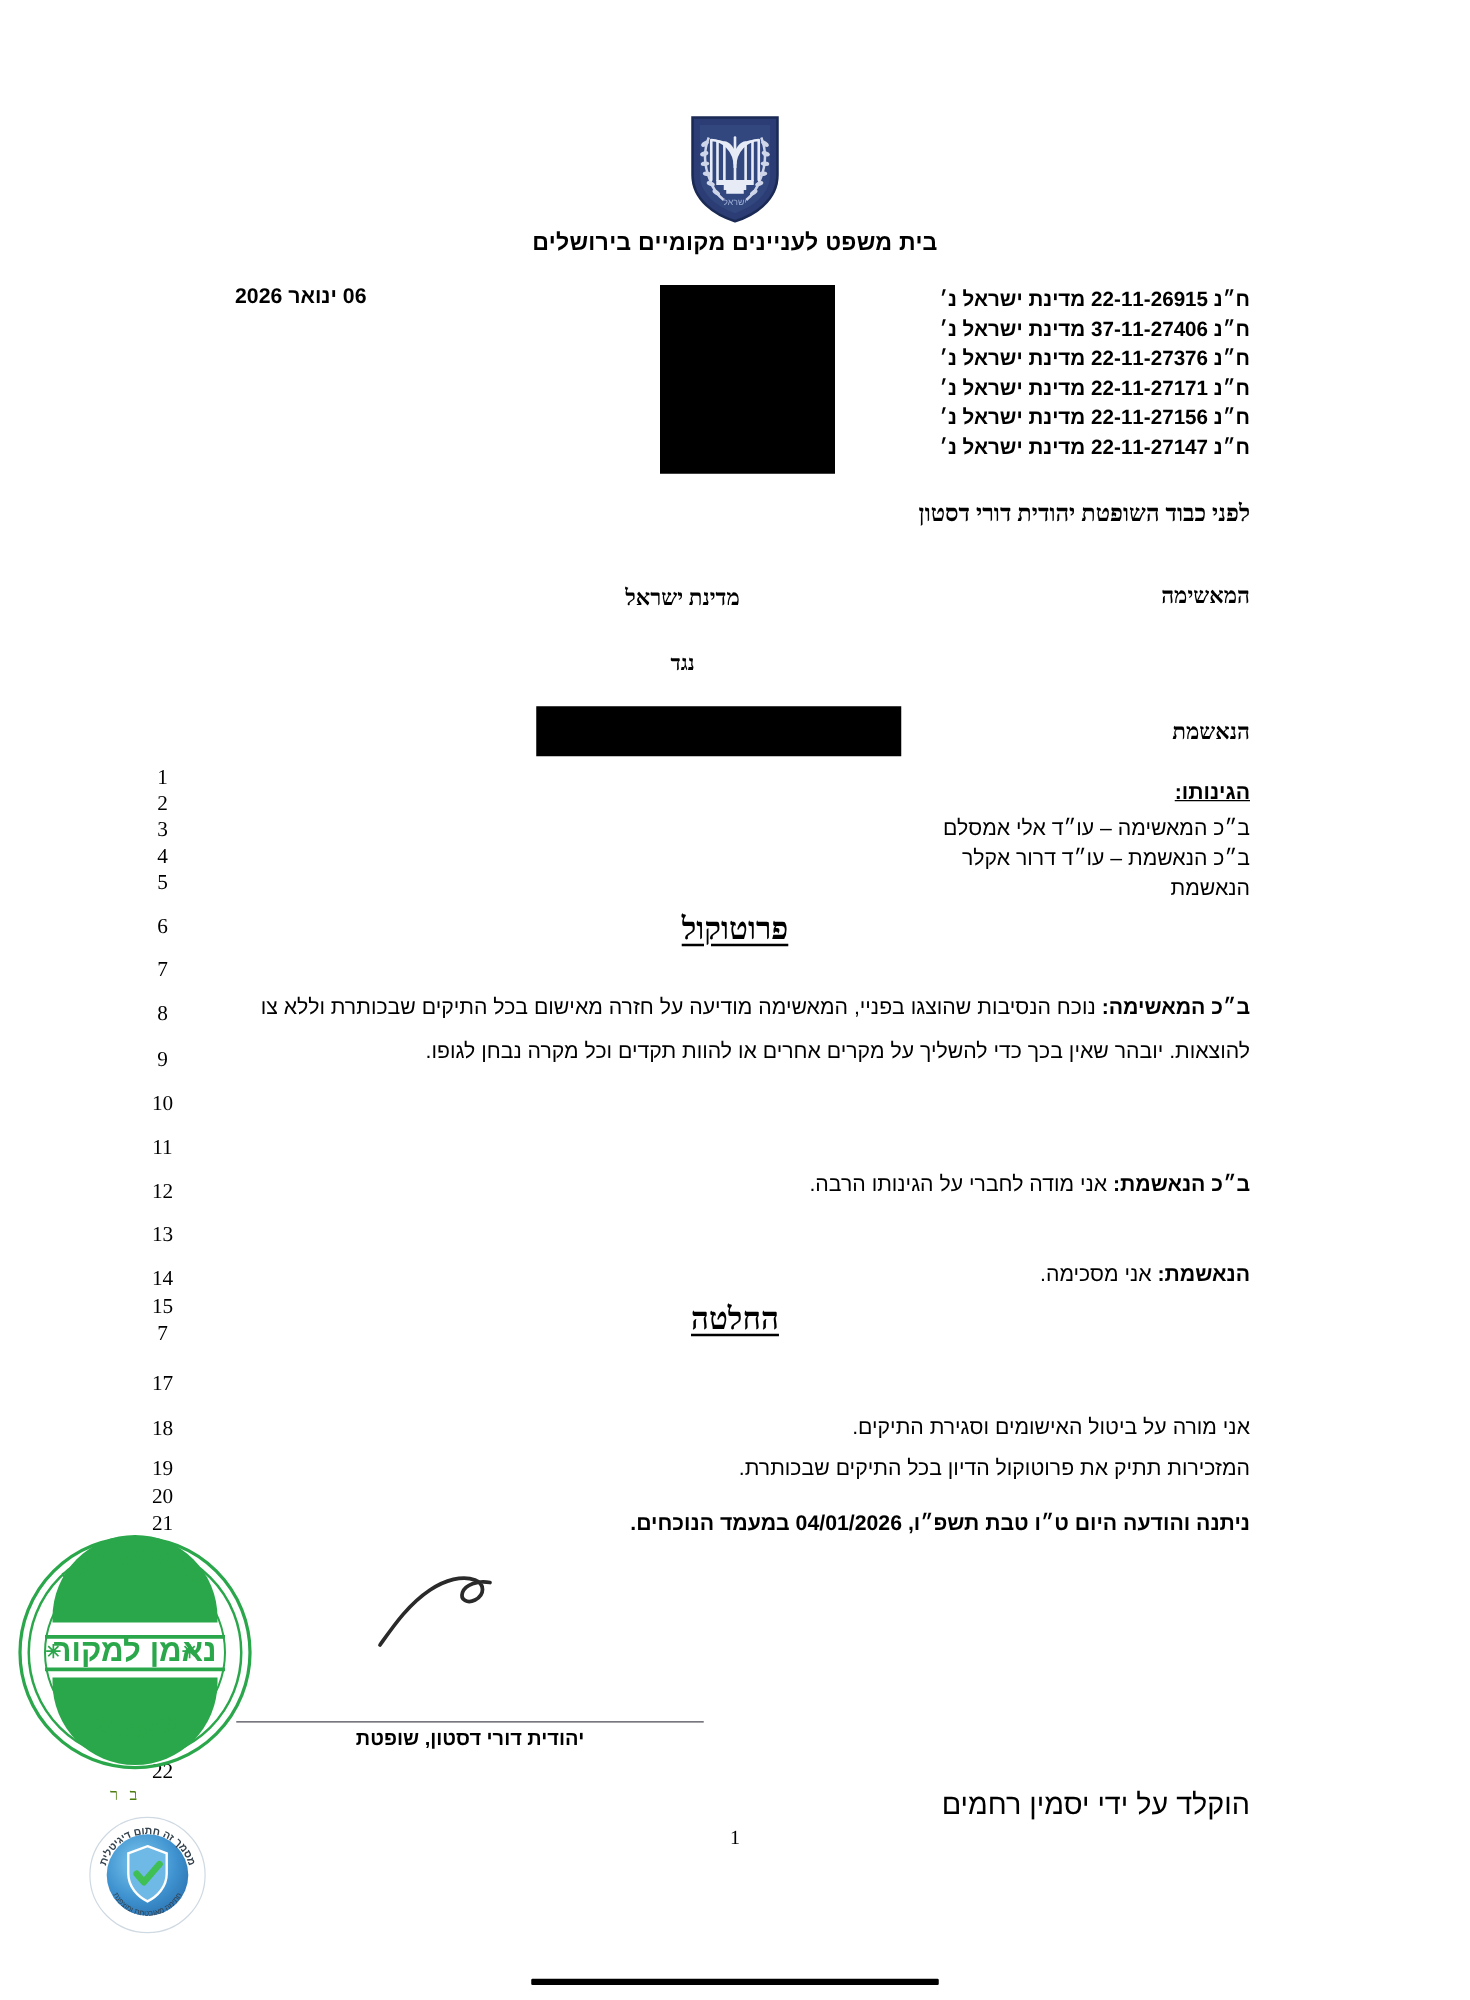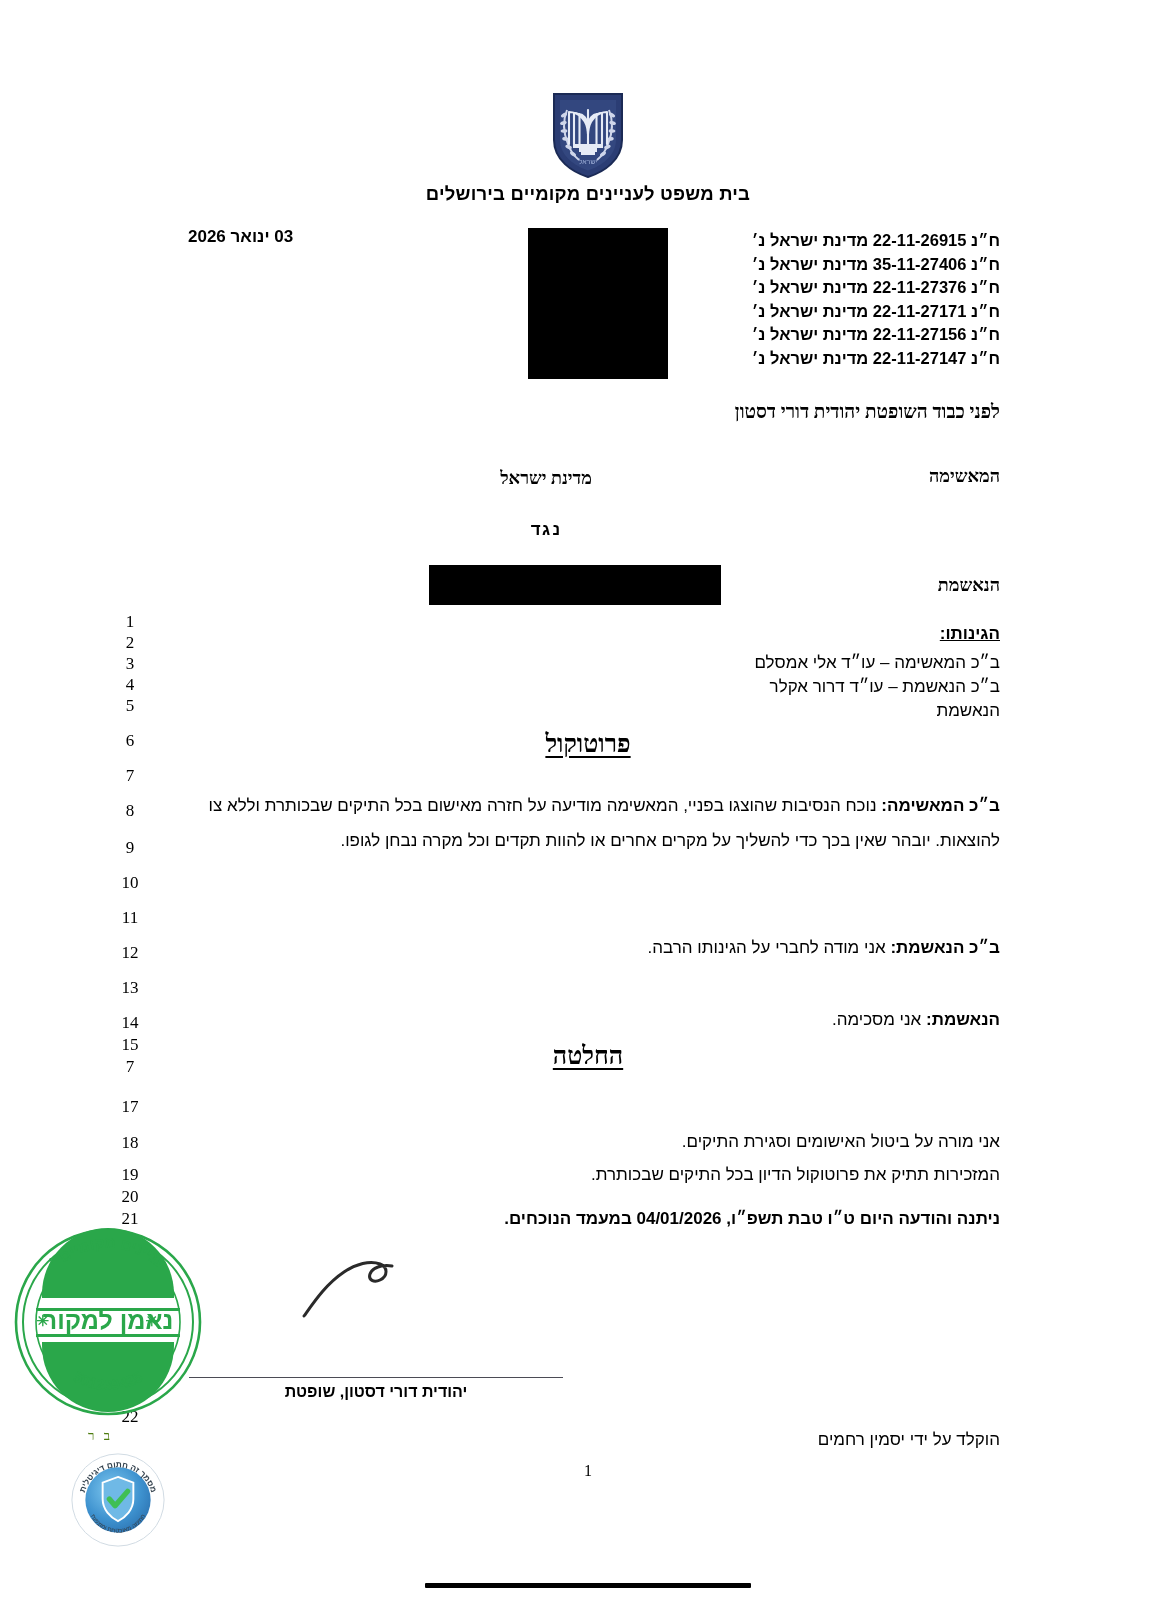--- a/index.html
+++ b/index.html
@@ -111,21 +111,21 @@
   }
   .party-value {
     position: absolute;
     font-family: "Liberation Serif", "DejaVu Serif", serif;
     font-weight: bold;
     font-size: 18px;
     text-align: center;
   }
   .lbl-prosecution { top: 466px; }
   .val-prosecution { top: 468px; right: 500px; width: 260px; }
-  .val-versus      { top: 521px; right: 500px; width: 260px; font-size: 17px; font-family: Liberation Mono, monospace; }
+  .val-versus      { top: 521px; right: 500px; width: 260px; font-size: 17px; }
   .lbl-defendant   { top: 575px; }
 
   
   .line-numbers {
     position: absolute;
     left: 110px;
     top: 612px;
     width: 40px;
     text-align: center;
     font-family: "Liberation Serif", "DejaVu Serif", serif;
@@ -251,21 +251,21 @@
     color: #4d7c0f;
     letter-spacing: 3px;
   }
 
   
   .typist {
     position: absolute;
     right: 176px;
     top: 1430px;
     font-family: "Liberation Sans", "DejaVu Sans", sans-serif;
-    font-size: 17px;
+    font-size: 23px;
     text-align: right;
   }
   .page-number {
     position: absolute;
     left: 0; right: 0;
     top: 1462px;
     text-align: center;
     font-family: "Liberation Serif", "DejaVu Serif", serif;
     font-size: 16px;
   }
@@ -317,25 +317,25 @@
       </g>
       <rect x="23" y="56" width="30" height="4" fill="#e6ebf6"></rect>
       <rect x="29" y="60" width="18" height="4" fill="#e6ebf6"></rect>
       <rect x="31" y="64" width="14" height="3" fill="#e6ebf6"></rect>
       <text x="38" y="76" font-size="7" fill="#9fb0d8" text-anchor="middle" font-family="Liberation Sans, sans-serif">ישראל</text>
     </svg>
   </div>
 
   <div class="court-title">בית משפט לעניינים מקומיים בירושלים</div>
 
-  <div class="doc-date">03 ינואר 2026</div>
+  <div class="doc-date">06 ינואר 2026</div>
 
   <div class="case-list">
     <div>ח״נ 22-11-26915 מדינת ישראל נ׳</div>
-    <div>ח״נ 35-11-27406 מדינת ישראל נ׳</div>
+    <div>ח״נ 37-11-27406 מדינת ישראל נ׳</div>
     <div>ח״נ 22-11-27376 מדינת ישראל נ׳</div>
     <div>ח״נ 22-11-27171 מדינת ישראל נ׳</div>
     <div>ח״נ 22-11-27156 מדינת ישראל נ׳</div>
     <div>ח״נ 22-11-27147 מדינת ישראל נ׳</div>
   </div>
 
   <div class="redaction redact-cases"></div>
   <div class="redaction redact-defendant"></div>
 
   <div class="judge-line">לפני כבוד השופטת יהודית דורי דסטון</div>

